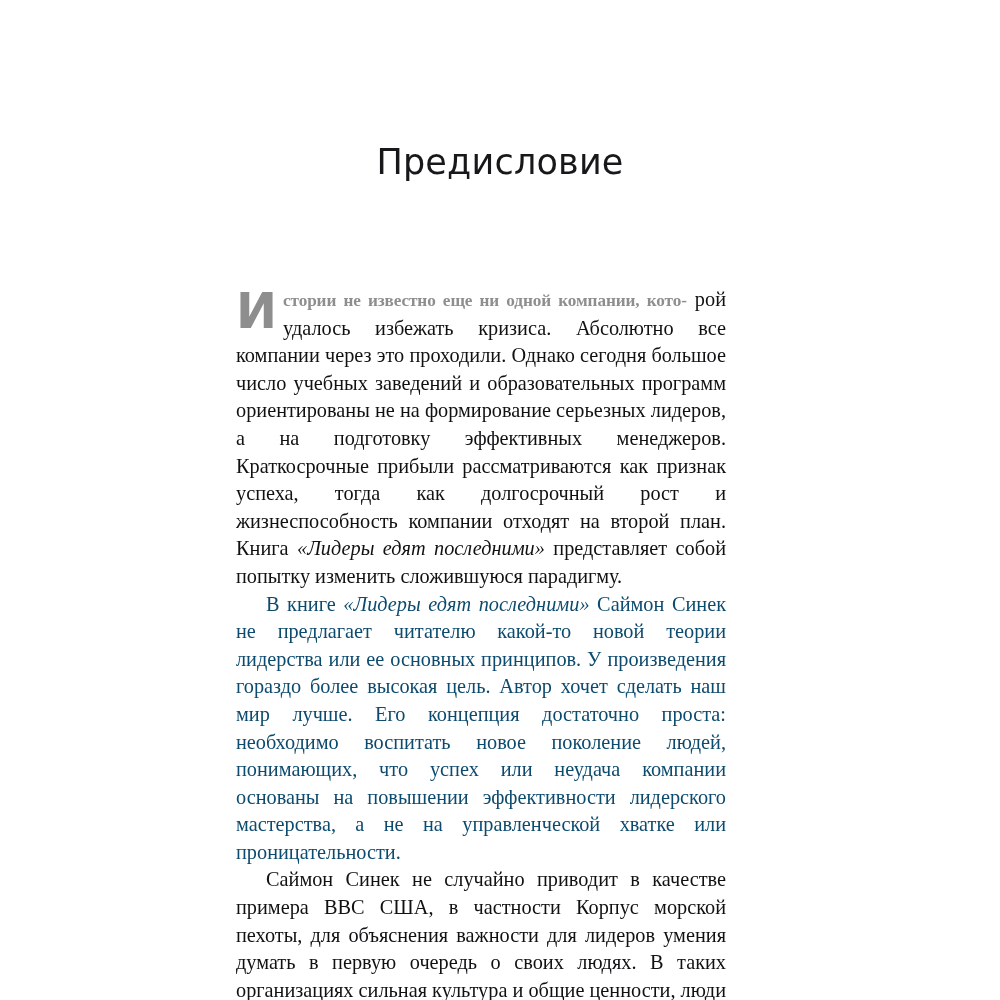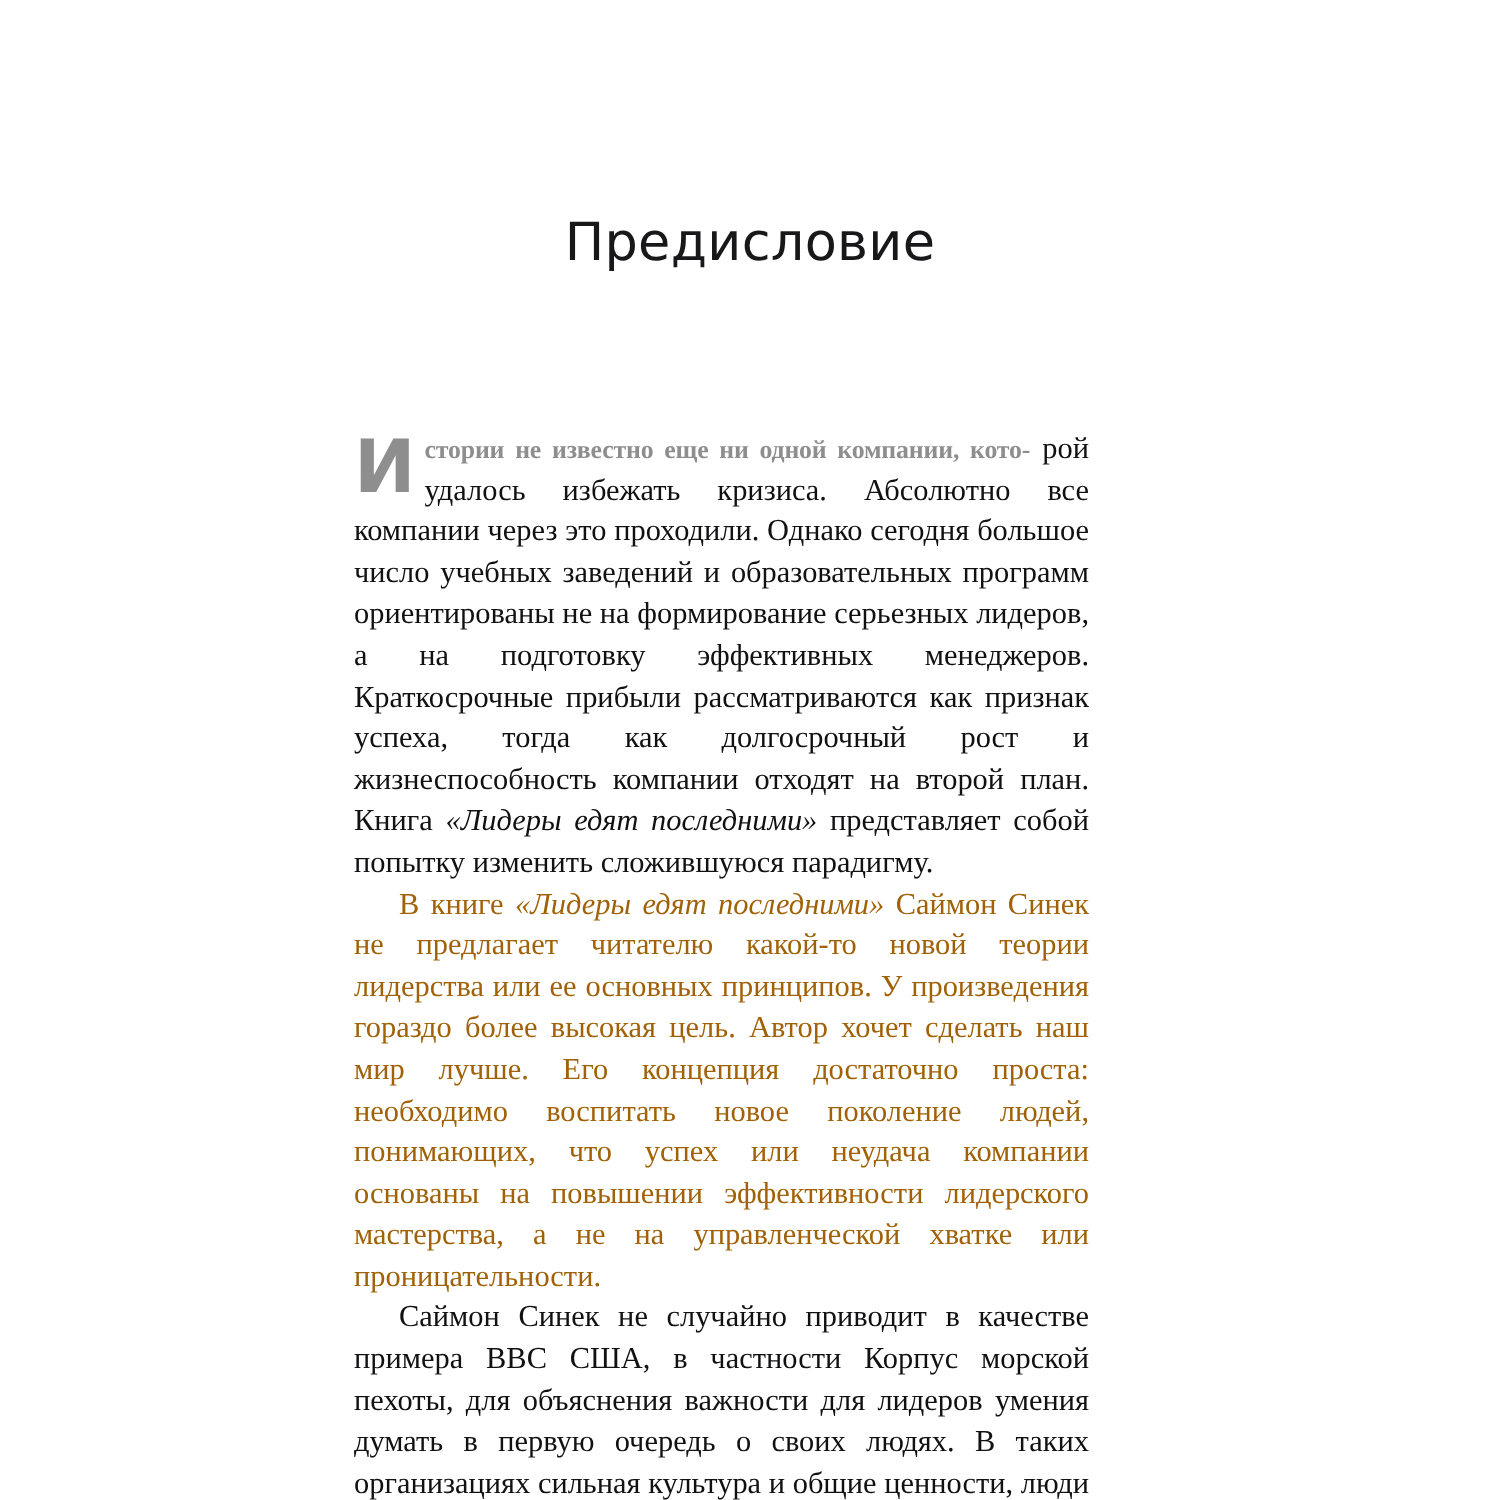--- a/index.html
+++ b/index.html
@@ -99,21 +99,21 @@
 <div id="page" style="background: rgb(255, 255, 255);">
 
   <h1 id="chapter-title" style="color: rgb(24, 24, 26);">Предисловие</h1>
 
   <div id="text-column">
 
     <p class="para" id="para-opening" style="color: rgb(17, 17, 19);">
       <span class="dropcap" style="color: rgb(142, 142, 142);">И</span><span class="lead-line" style="color: rgb(142, 142, 142);">стории не известно еще ни одной компании, кото-</span> <span id="p1r1">рой удалось избежать кризиса. Абсолютно все компании через это проходили. Однако сегодня большое число учебных заведений и образовательных программ ориентированы не на формирование серьезных лидеров, а на подготовку эффективных менеджеров. Краткосрочные прибыли рассматриваются как признак успеха, тогда как долгосрочный рост и жизнеспособность компании отходят на второй план. Книга </span><span class="book-title" id="p1r2">«Лидеры едят последними»</span><span id="p1r3"> представляет собой попытку изменить сложившуюся парадигму.</span>
     </p>
 
-    <p class="para" style="color: #a16207;">
+    <p class="para" style="color: #0c4a6e;">
       <span id="p2r1">В книге </span><span class="book-title" id="p2r2">«Лидеры едят последними»</span><span id="p2r3"> Саймон Синек не предлагает читателю какой-то новой теории лидерства или ее основных принципов. У произведения гораздо более высокая цель. Автор хочет сделать наш мир лучше. Его концепция достаточно проста: необходимо воспитать новое поколение людей, понимающих, что успех или неудача компании основаны на повышении эффективности лидерского мастерства, а не на управленческой хватке или проницательности.</span>
     </p>
 
     <p class="para" style="color: rgb(17, 17, 19);">
       <span id="p3r1">Саймон Синек не случайно приводит в качестве примера ВВС США, в частности Корпус морской пехоты, для объяснения важности для лидеров умения думать в первую очередь о своих людях. В таких организациях сильная культура и общие ценности, люди понимают важность работы в команде, доверяют членам своей команды, остаются сконцентрированными на своих задачах и, самое главное, осознают важность</span>
     </p>
 
   </div>
 
 </div>

